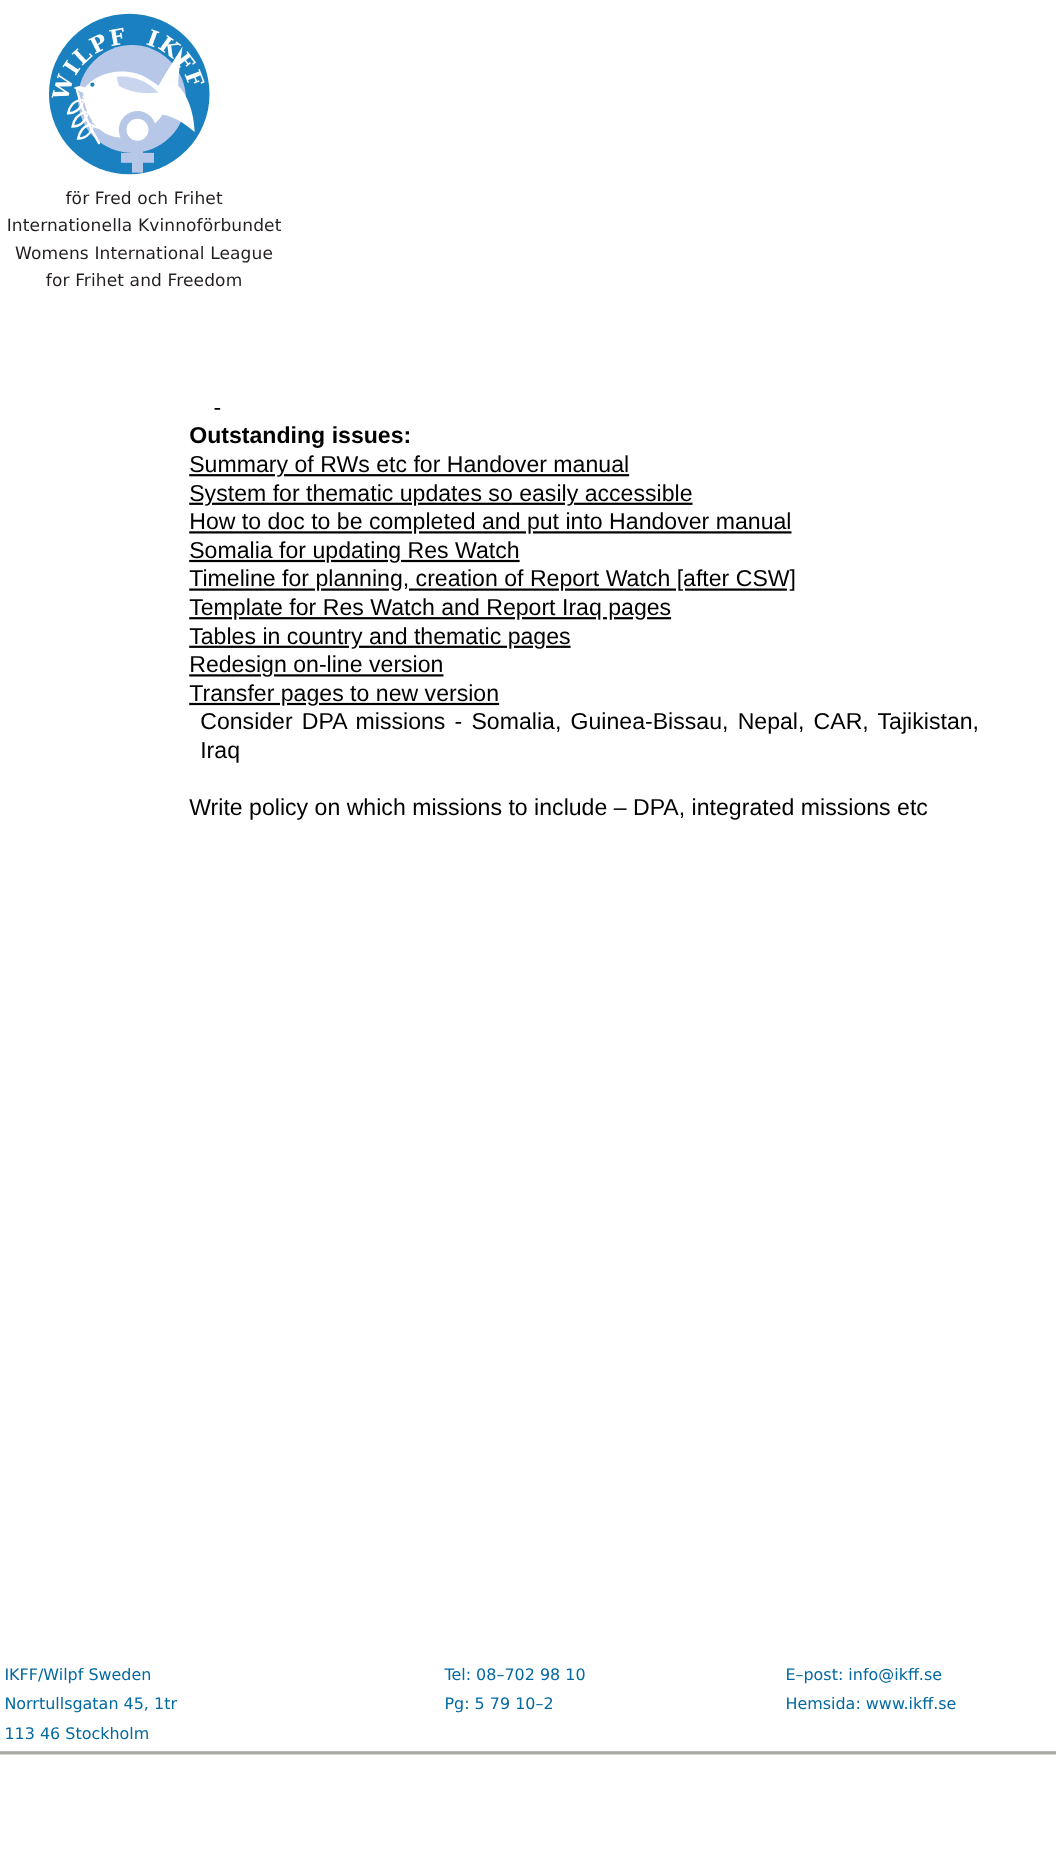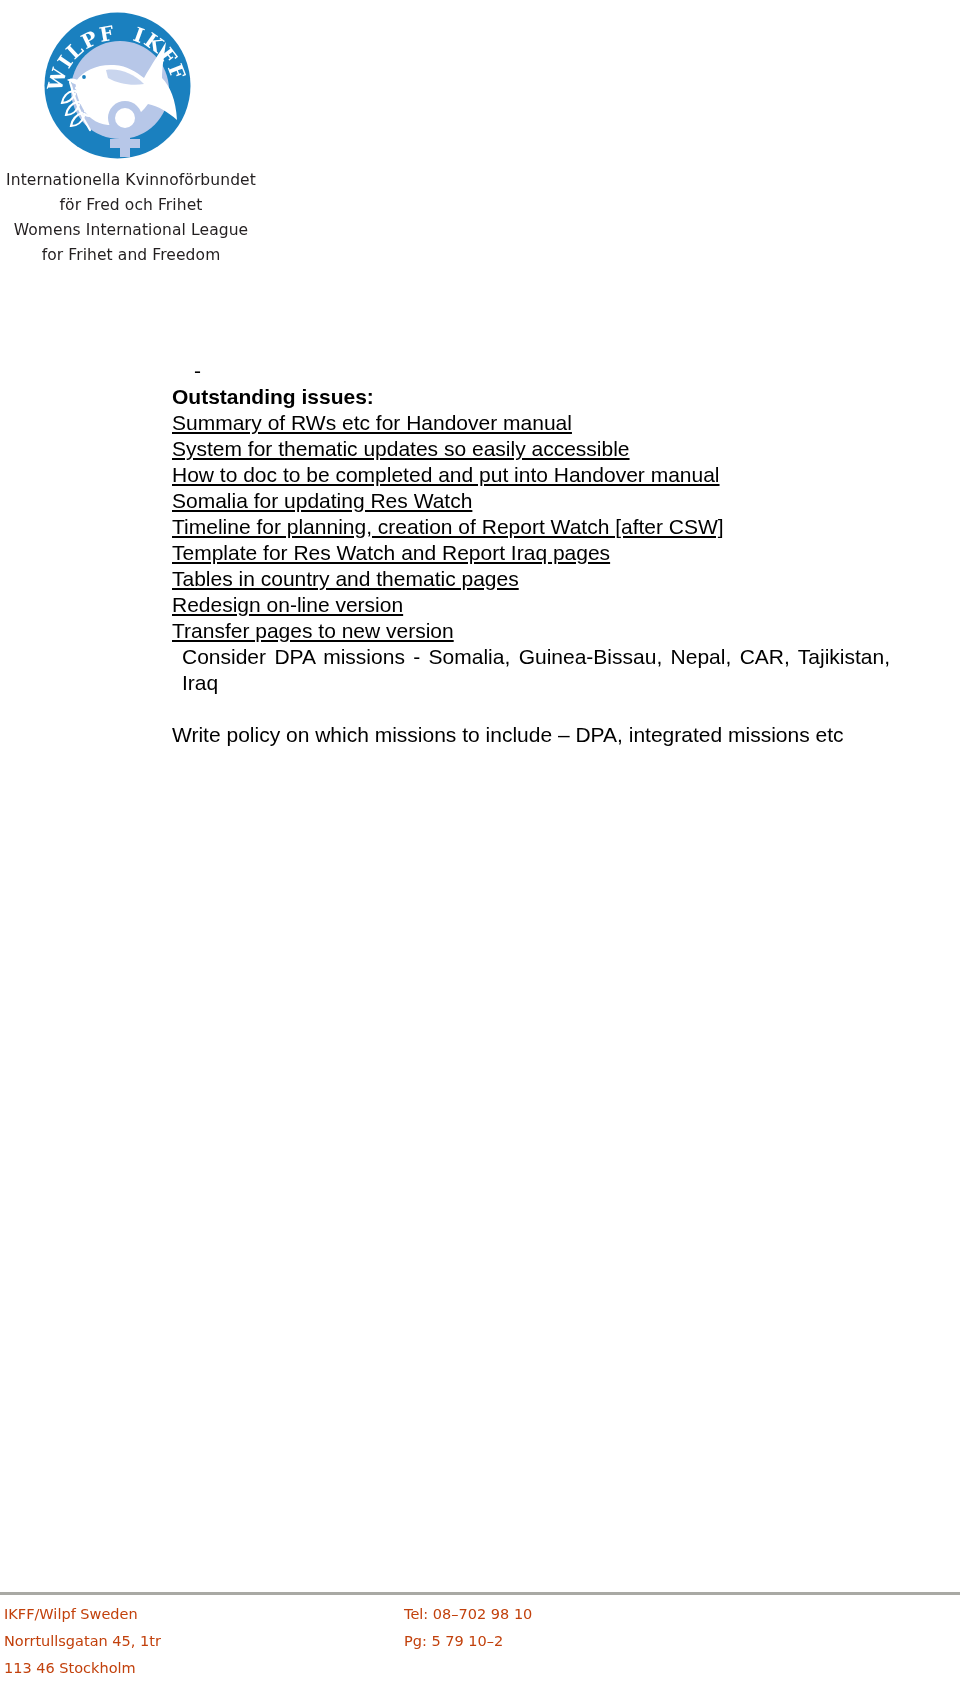--- a/index.html
+++ b/index.html
@@ -108,27 +108,27 @@
     position: absolute;
     left: 0;
     top: 1592px;
     width: 960px;
     height: 3px;
     background: #a9a9a4;
   }
   .footer {
     position: absolute;
     left: 0;
-    top: 1601px;
+    top: 1510px;
     width: 960px;
     height: 82px;
     font-family: "DejaVu Sans", sans-serif;
     font-size: 14.5px;
     line-height: 27px;
-    color: #c2410c;
+    color: #0369a1;
   }
   .footer-col {
     position: absolute;
     top: 0;
   }
   .footer-col.c1 { left: 4px; }
   .footer-col.c2 { left: 404px; }
   .footer-col.c3 { left: 714px; }
   .footer-col div { white-space: nowrap; }
 </style>
@@ -186,22 +186,22 @@
         <text font-family="DejaVu Serif, serif" font-size="20" font-weight="600" fill="#ffffff" letter-spacing="1.5">
           <textPath href="#arcL" startOffset="4%">WILPF</textPath>
         </text>
         <text font-family="DejaVu Serif, serif" font-size="20" font-weight="600" fill="#ffffff" letter-spacing="1.5">
           <textPath href="#arcR" startOffset="8%">IKFF</textPath>
         </text>
       </svg>
     </div>
 
     <div class="org-lines">
+      <div>för Fred och Frihet</div>
       <div>Internationella Kvinnoförbundet</div>
-      <div>för Fred och Frihet</div>
       <div>Womens International League</div>
       <div>for Frihet and Freedom</div>
     </div>
   </div>
 
   <div class="body-block">
 
     <p class="bullet-item">
       <span class="bullet-dash">-</span>
     </p>
@@ -230,15 +230,19 @@
   <div class="footer">
     <div class="footer-col c1">
       <div>IKFF/Wilpf Sweden</div>
       <div>Norrtullsgatan 45, 1tr</div>
       <div>113 46 Stockholm</div>
     </div>
     <div class="footer-col c2">
       <div>Tel: 08–702 98 10</div>
       <div>Pg: 5 79 10–2</div>
     </div>
+    <div class="footer-col c3">
+      <div>E–post: info@ikff.se</div>
+      <div>Hemsida: www.ikff.se</div>
+    </div>
   </div>
 
 </div>
 
 </body></html>

